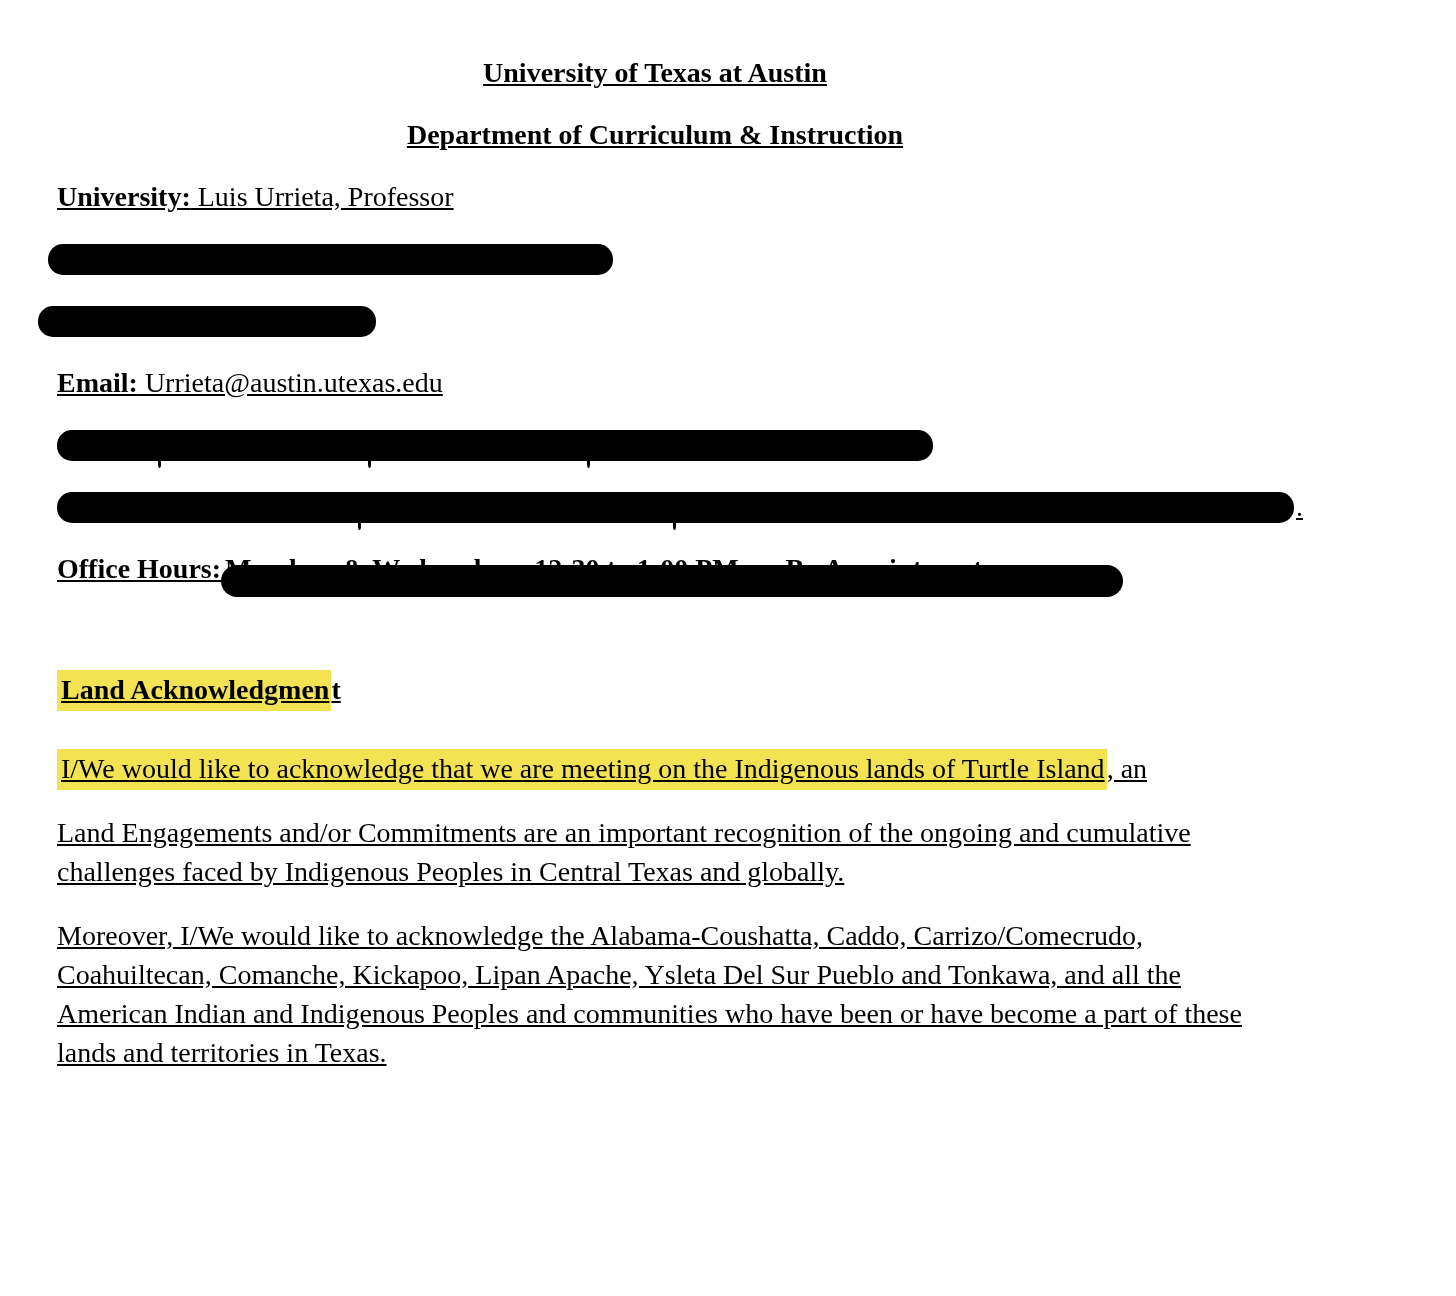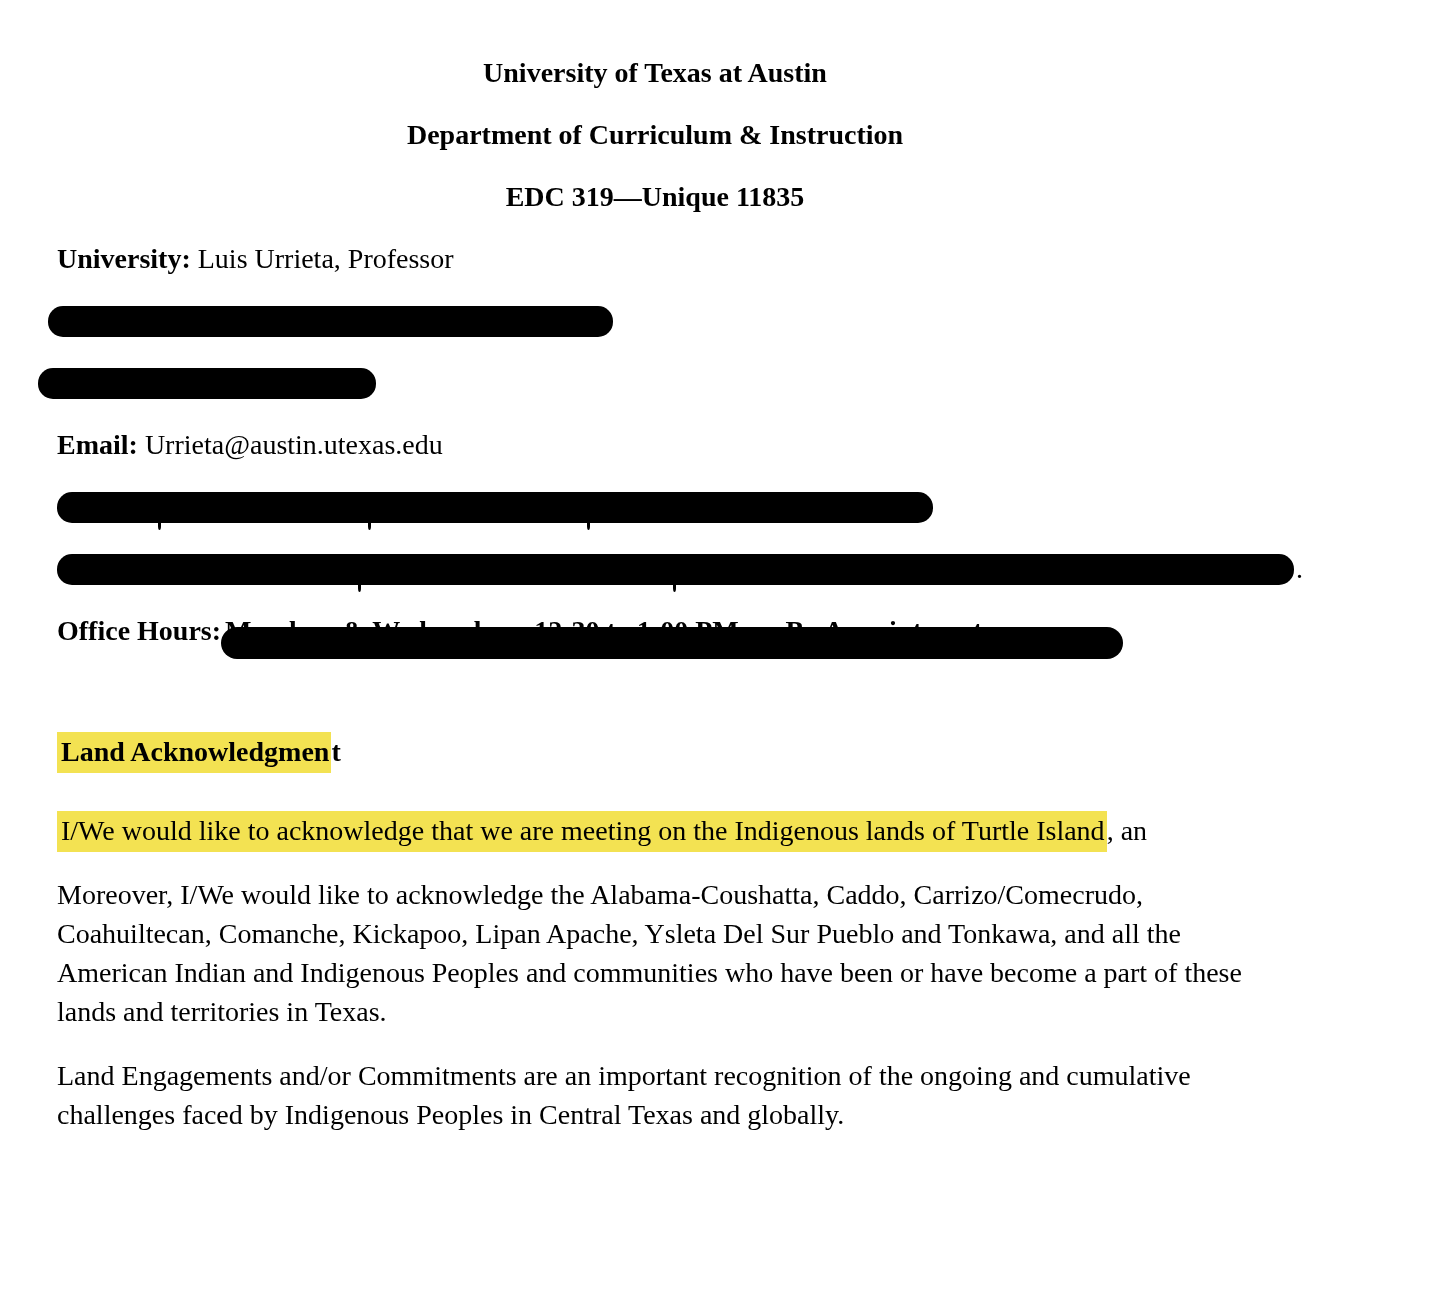--- a/index.html
+++ b/index.html
@@ -2,21 +2,21 @@
 <html><head>
 <meta charset="utf-8">
 <style>
   * { margin: 0; padding: 0; box-sizing: border-box; }
   html, body { background: #ffffff; }
   body {
     width: 1456px; height: 1296px; overflow: hidden;
     font-family: "Liberation Serif", "DejaVu Serif", serif;
     font-size: 28px; color: #000000;
   }
-  .page { width: 1312px; height: 1296px; padding: 54px 59px 0 57px; background: #fff; }
+  .page { width: 1312px; height: 1296px; padding: 54px 59px 0 57px; background: #fff; text-decoration: underline; }
 
   
   .doc-header { text-align: center; }
   .hline { line-height: 38px; margin-bottom: 24px; font-weight: bold; }
   .title-line { margin-bottom: 85px; }
   .hl { background: #F3E252; padding: 4px 2px 6px 4px; }
 
   
   .cline { height: 38px; line-height: 38px; position: relative; margin-bottom: 24px; white-space: nowrap; }
   .b { font-weight: bold; }
@@ -49,21 +49,20 @@
   .para { line-height: 39px; margin-bottom: 25px; white-space: nowrap; }
 </style>
 </head>
 <body>
 
 <div class="page">
 
   <header class="doc-header">
     <div class="hline">University of Texas at Austin</div>
     <div class="hline">Department of Curriculum &amp; Instruction</div>
-    <div class="hline">EDC 319—Unique 11835</div>
   </header>
 
   <section>
 
     <div class="cline"><span class="b">University:</span><span> Luis Urrieta, Professor</span></div>
 
     <div class="cline"><span class="redaction-bar bar-office"></span></div>
 
     <div class="cline"><span class="redaction-bar bar-phone"></span></div>
 
@@ -85,19 +84,19 @@
     <div class="cline office-line"><span class="b">Office Hours:</span><span class="redacted-overlay-wrap"><span class="hidden-bold">Mondays &amp; Wednesdays, 12:30 to 1:00 PM, or By Appointment</span><span class="office-bar"></span></span></div>
 
   </section>
 
   <section>
 
     <div class="section-heading"><span class="hl">Land Acknowledgmen</span><span>t</span></div>
 
     <p class="para"><span class="hl">I/We would like to acknowledge that we are meeting on the Indigenous lands of Turtle Island</span><span>, an</span><br></p>
 
+    <p class="para">Land Engagements and/or Commitments are an important recognition of the ongoing and cumulative<br>challenges faced by Indigenous Peoples in Central Texas and globally.</p>
+
     <p class="para">Moreover, I/We would like to acknowledge the Alabama-Coushatta, Caddo, Carrizo/Comecrudo,<br>Coahuiltecan, Comanche, Kickapoo, Lipan Apache, Ysleta Del Sur Pueblo and Tonkawa, and all the<br>American Indian and Indigenous Peoples and communities who have been or have become a part of these<br>lands and territories in Texas.</p>
-
-    <p class="para">Land Engagements and/or Commitments are an important recognition of the ongoing and cumulative<br>challenges faced by Indigenous Peoples in Central Texas and globally.</p>
 
   </section>
 
 </div>
 
 </body></html>

